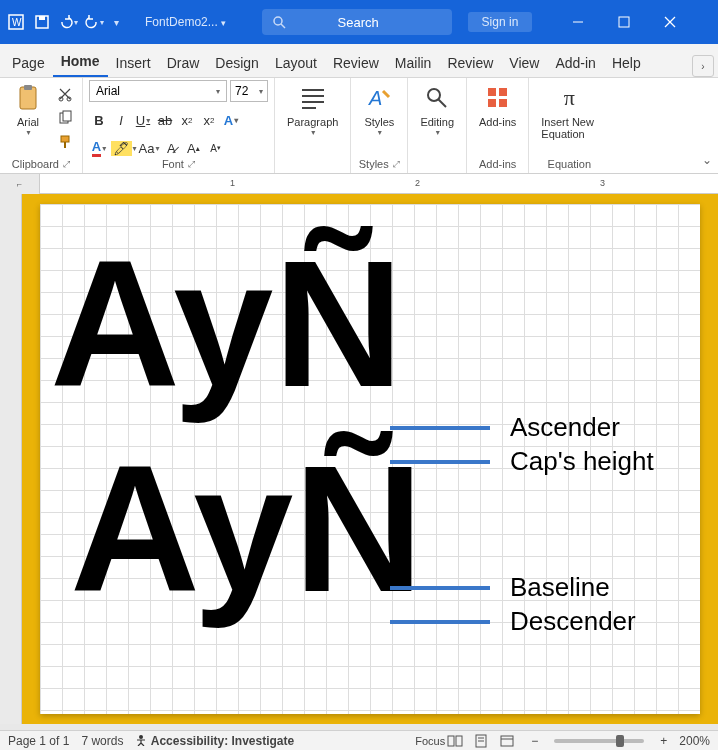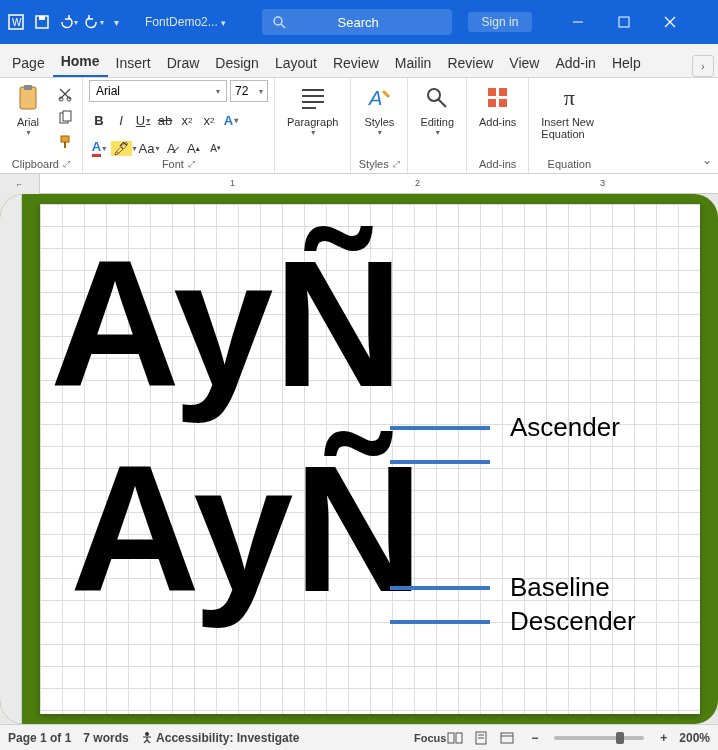--- a/index.html
+++ b/index.html
@@ -39,31 +39,31 @@
 .fbtn { min-width:20px; height:20px; display:flex; align-items:center; justify-content:center; font-size:13px; border-radius:2px; cursor:pointer; color:#333; }
 .caret { font-size:8px; color:#666; margin-left:1px; }
 
 
 .ruler-row { height:20px; background:#eaeaea; display:flex; }
 .ruler-corner { width:40px; border-right:1px solid #ccc; display:flex; align-items:center; justify-content:center; font-size:9px; color:#666; }
 .ruler { flex:1; background:#fff; position:relative; font-size:9px; color:#555; border-bottom:1px solid #ccc; }
 .ruler .num { position:absolute; top:4px; }
 
 
-.canvas-area { position:absolute; left:0; right:0; top:194px; bottom:26px; background:#4d7c0f; overflow:hidden;border-radius:24px; }
+.canvas-area { position:absolute; left:0; right:0; top:194px; bottom:26px; background:#eab308; overflow:hidden; }
 .vruler { position:absolute; left:0; top:0; width:22px; bottom:0; background:#eaeaea; border-right:1px solid #ccc; }
 .page { position:absolute; left:40px; top:10px; width:660px; height:510px; background:#fff; box-shadow:0 2px 6px rgba(0,0,0,.25);
   background-image:linear-gradient(#ddd 1px,transparent 1px),linear-gradient(90deg,#ddd 1px,transparent 1px);
   background-size:22px 22px; }
 .demo-text { position:absolute; font-family:Arial,sans-serif; font-weight:700; color:#000; line-height:1; }
 .anno-line { position:absolute; height:4px; background:#3a77c9; }
 .anno-label { position:absolute; font-family:Arial,sans-serif; font-size:26px; color:#000; }
 
 
-.statusbar { position:absolute; left:0; right:0; bottom:0; height:26px; background:#f3f3f3; border-top:1px solid #d0d0d0; display:flex; align-items:center; font-size:12px; color:#444; padding:0 8px; gap:12px;font-weight:bold; }
+.statusbar { position:absolute; left:0; right:0; bottom:0; height:20px; background:#f3f3f3; border-top:1px solid #d0d0d0; display:flex; align-items:center; font-size:12px; color:#444; padding:0 8px; gap:12px; }
 .statusbar .sep { flex:1; }
 .view-btns { display:flex; gap:2px; align-items:center;margin-left:18px; }
 .vb { width:24px; height:20px; display:flex; align-items:center; justify-content:center; border-radius:2px; cursor:pointer; }
 .zoom-slider { width:90px; height:4px; background:#bbb; position:relative; border-radius:2px; margin:0 4px; }
 .zoom-slider .thumb { position:absolute; width:8px; height:12px; background:#666; top:-4px; border-radius:2px; }
 </style>
 </head>
 <body>
 
 <div class="titlebar">
@@ -323,20 +323,21 @@
 <div class="canvas-area">
   <div class="vruler"></div>
   <div class="page">
     <div class="demo-text" style="left:10px;top:30px;font-size:180px">AyÑ</div>
     <div class="demo-text" style="left:30px;top:235px;font-size:180px">AyÑ</div>
 
     <div class="anno-line" style="left:350px;top:222px;width:100px"></div>
     <div class="anno-label" style="left:470px;top:208px">Ascender</div>
 
     <div class="anno-line" style="left:350px;top:256px;width:100px"></div>
+    <div class="anno-label" style="left:470px;top:242px">Cap's height</div>
 
     <div class="anno-line" style="left:350px;top:382px;width:100px"></div>
     <div class="anno-label" style="left:470px;top:368px">Baseline</div>
 
     <div class="anno-line" style="left:350px;top:416px;width:100px"></div>
     <div class="anno-label" style="left:470px;top:402px">Descender</div>
   </div>
 </div>
 
 <div class="statusbar">

